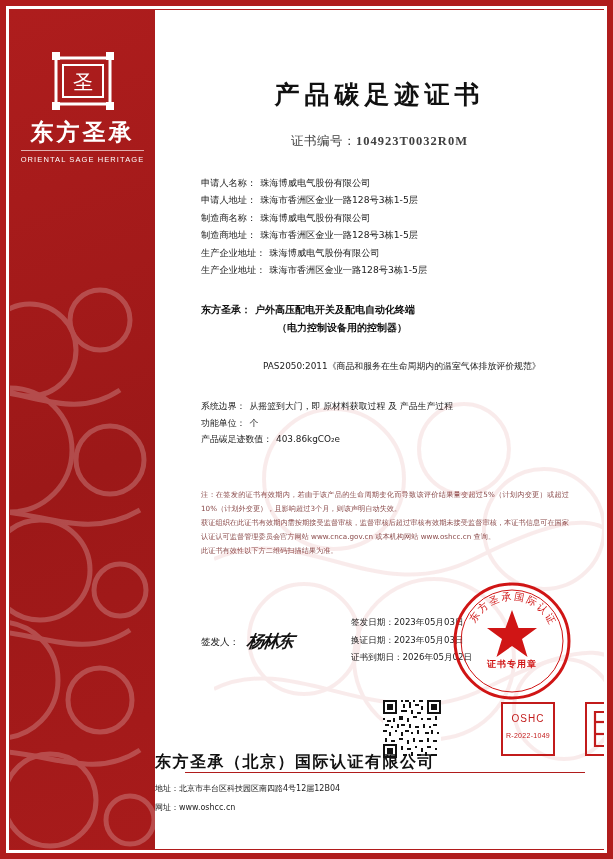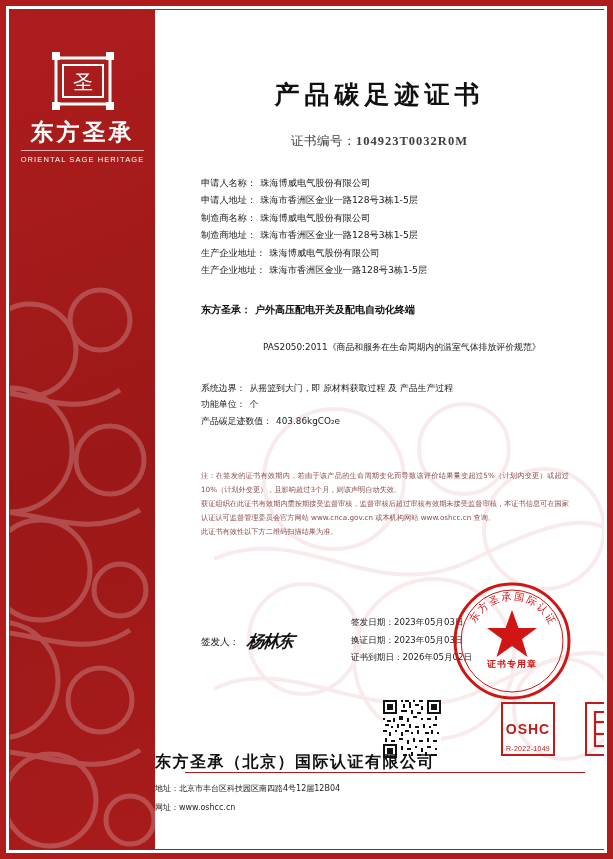--- a/index.html
+++ b/index.html
@@ -239,21 +239,21 @@
   .oshc-badge {
     position: absolute;
     left: 300px; top: 2px;
     width: 54px; height: 54px;
     border: 2px solid #c21b1b;
     box-sizing: border-box;
     text-align: center;
     color: #c21b1b;
     font-family: "Liberation Sans", sans-serif;
   }
-  .oshc-badge .b1 { font-size: 14px; font-weight: bold; letter-spacing: 1px; margin-top: 17px; }
+  .oshc-badge .b1 { font-size: 10px; font-weight: normal; letter-spacing: 1px; margin-top: 9px; }
   .oshc-badge .b2 { font-size: 7px; margin-top: 8px; letter-spacing: .3px; }
   .stamp-sq {
     position: absolute;
     left: 384px; top: 2px;
     width: 54px; height: 54px;
     border: 2px solid #c21b1b;
     box-sizing: border-box;
   }
   .footer-rule {
     position: absolute;
@@ -378,20 +378,21 @@
         <span class="flabel">生产企业地址：</span>
         <span class="fval">珠海市香洲区金业一路128号3栋1-5层</span>
       </div>
     </div>
 
     <div class="fields block2">
       <div class="prod-row">
         <span class="flabel">东方圣承：</span>
         <span class="fval">户外高压配电开关及配电自动化终端</span>
       </div>
+      <div class="prod-sub">（电力控制设备用的控制器）</div>
     </div>
 
     <div class="fields block3">
       <div class="std-cont">PAS2050:2011《商品和服务在生命周期内的温室气体排放评价规范》</div>
     </div>
 
     <div class="fields">
       <div class="std-row">
         <span class="flabel">系统边界：</span>
         <span class="fval">从摇篮到大门，即  原材料获取过程 及 产品生产过程</span>

